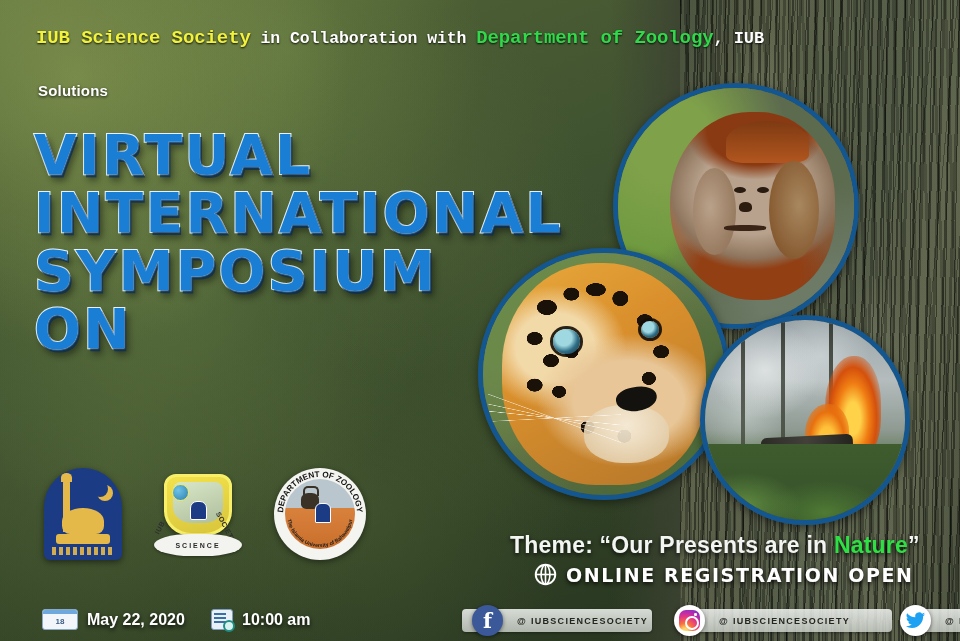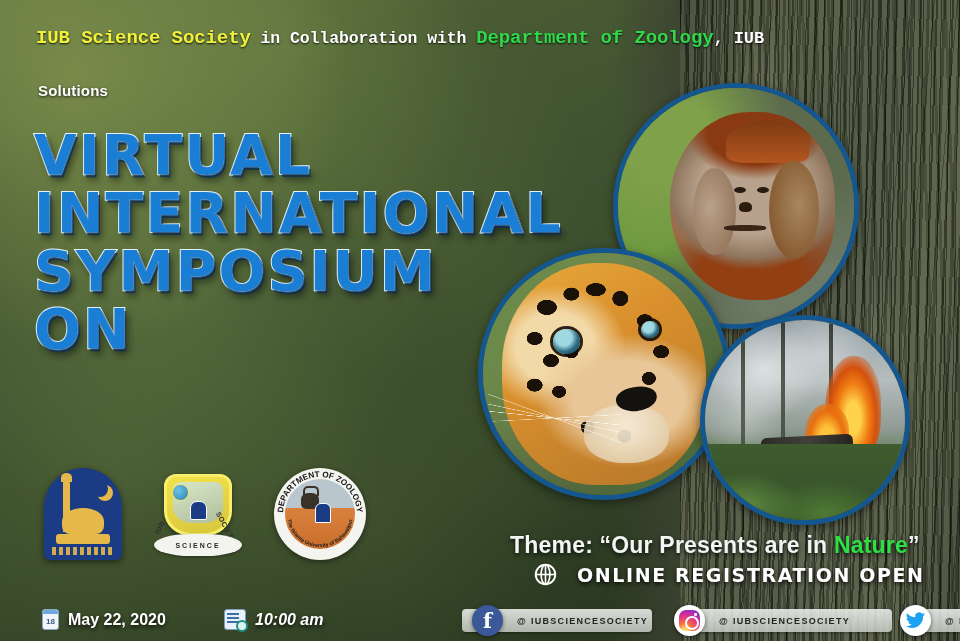--- a/index.html
+++ b/index.html
@@ -240,32 +240,32 @@
   .logo-zoo .deer::before{ content:""; position:absolute; left:2px; top:-7px; width:12px; height:8px;
     border-left:2px solid #3a3226; border-top:2px solid #3a3226; border-right:2px solid #3a3226;
     border-radius:5px 5px 0 0; }
   .logo-zoo .bldg{ position:absolute; left:30px; top:24px; width:16px; height:20px;
     background:#1b3c84; border-radius:6px 6px 1px 1px; border:1.3px solid #fff; }
 
   
   .theme { position:absolute; left:510px; top:532px; font-size:23px; font-weight:bold;
     color:#f2f5f2; letter-spacing:.2px; text-shadow:0 2px 4px rgba(0,0,0,.8); white-space:nowrap; }
   .theme .nature { color:#2ee044;margin-top:15px; }
-  .reg { position:absolute; left:534px; top:563px; display:flex; align-items:center; gap:20px;
+  .reg { position:absolute; left:534px; top:563px; display:flex; align-items:center; gap:9px;
     white-space:nowrap; }
   .reg-text { font-family:"DejaVu Sans", sans-serif; font-size:19px; font-weight:bold;
     color:#ffffff; letter-spacing:1.6px; text-shadow:0 2px 4px rgba(0,0,0,.8); }
   .globe-ic { width:23px; height:23px; flex:none; }
 
   
   .bottombar { position:absolute; left:0; right:0; bottom:0; height:41px; }
   .dt { position:absolute; display:flex; align-items:center; gap:9px; top:9px; }
-  .dt-date { left:42px; } .dt-time { left:224px;font-style:italic; }
+  .dt-date { left:42px; } .dt-time { left:211px; }
   .dt-label { color:#fff; font-size:16px; font-weight:bold; text-shadow:0 2px 4px rgba(0,0,0,.85); }
-  .ic-cal { width:17px; height:21px; background:#f2f6fb; border:1px solid #8aa8c8;
+  .ic-cal { width:36px; height:21px; background:#f2f6fb; border:1px solid #8aa8c8;
     border-radius:3px; position:relative; flex:none; }
   .ic-cal::before{ content:""; position:absolute; left:0; right:0; top:0; height:4px;
     background:#6fa8dc; border-radius:2px 2px 0 0; }
   .ic-cal span{ position:absolute; inset:4px 0 0 0; display:flex; align-items:center;
     justify-content:center; font-size:8px; font-weight:bold; color:#3b5d86; }
   .ic-clock { width:22px; height:21px; position:relative; flex:none;
     background:#e9f0f7; border:1px solid #7d9ec2; border-radius:3px; overflow:visible; }
   .ic-clock::before{ content:""; position:absolute; left:2px; top:3px; right:6px; height:2px;
     background:#3b6fa8; box-shadow:0 4px 0 #3b6fa8, 0 8px 0 #3b6fa8; }
   .ic-clock i{ position:absolute; right:-3px; bottom:-3px; width:12px; height:12px;

